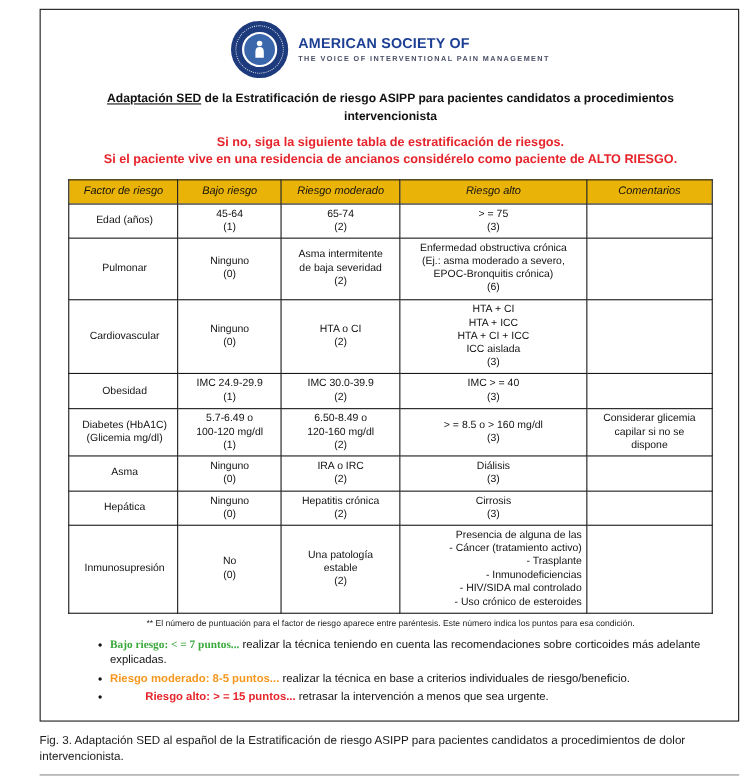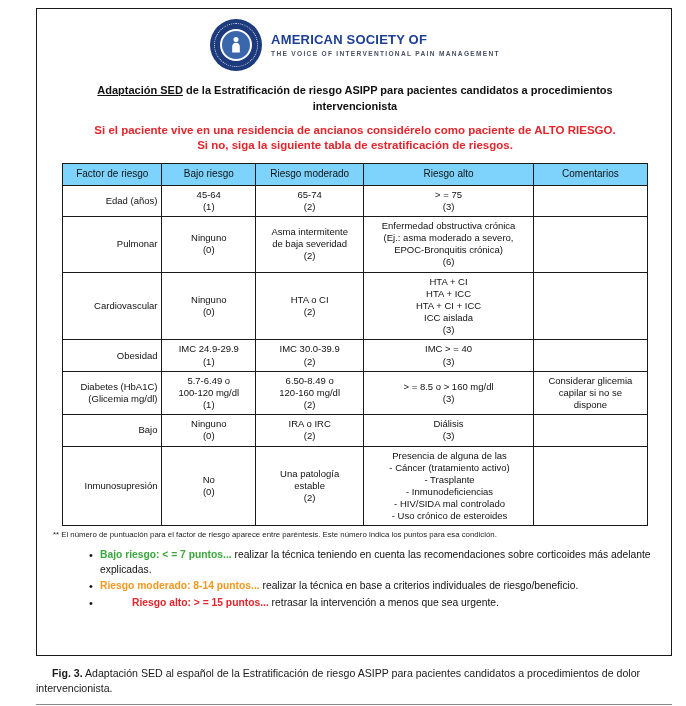--- a/index.html
+++ b/index.html
@@ -49,35 +49,35 @@
   table.risk {
     border-collapse: collapse; width: 97%; margin: 9px auto 0;
     table-layout: fixed;
   }
   table.risk th, table.risk td {
     border: 1px solid #1a1a1a;
     font-size: 9.5px; line-height: 1.28;
     padding: 3px 4px; vertical-align: middle;
   }
   table.risk th {
-    background: #7dd3fc; font-weight: normal;
+    background: #eab308; font-style: italic; font-weight: normal;
     font-size: 10px; text-align: center; padding: 4px 2px;
   }
   table.risk td { text-align: center; white-space: pre-line; }
-  table.risk td.factor { text-align: right; padding-left: 6px; white-space: pre-line; }
-  table.risk td.left { text-align: center; padding-left: 6px; }
-  
-  .footnote { font-size: 7.8px; text-align: left; margin-top: 4px; color: #222; }
+  table.risk td.factor { text-align: center; padding-left: 6px; white-space: pre-line; }
+  table.risk td.left { text-align: right; padding-left: 6px; }
+  
+  .footnote { font-size: 7.8px; text-align: center; margin-top: 4px; color: #222; }
   .bullets { margin: 9px 6px 0 36px; }
   .bullet { position: relative; padding-left: 11px; font-size: 10.3px; line-height: 1.4; margin-top: 2px; }
   .bullet::before { content: "\2022"; position: absolute; left: 0; top: 0; color: #111; font-size: 11px; }
   .bullet .lead { font-weight: bold; }
   
   .caption { margin: 10px 12px 0 36px; font-size: 10.6px; line-height: 1.45; color: #1a1a1a; }
-  .caption .bold { font-weight: bold; margin-left: 16px; }
+  .caption .bold { font-weight: normal; }
   .bottom-rule { margin: 7px 0 0 36px; width: 636px; border-top: 1.5px solid #8a8a8a; }
 </style>
 </head>
 <body>
 
 <div class="page">
 
   <div class="frame">
 
     <div class="logo-row">
@@ -93,22 +93,22 @@
         <div class="logo-name" style="color: rgb(28, 63, 148);">AMERICAN SOCIETY OF</div>
         <div class="logo-tagline">THE VOICE OF INTERVENTIONAL PAIN MANAGEMENT</div>
       </div>
     </div>
 
     <div class="title">
       <span class="u">Adaptación SED</span><span> de la Estratificación de riesgo ASIPP para pacientes candidatos a procedimientos intervencionista</span>
     </div>
 
     <div class="warning" style="color: rgb(229, 36, 43);">
+      <div>Si no, siga la siguiente tabla de estratificación de riesgos.</div>
       <div>Si el paciente vive en una residencia de ancianos considérelo como paciente de ALTO RIESGO.</div>
-      <div>Si no, siga la siguiente tabla de estratificación de riesgos.</div>
     </div>
 
     <table class="risk">
       <colgroup>
         <col style="width:17%">
           <col style="width:16%">
           <col style="width:18.5%">
           <col style="width:29%">
           <col style="width:19.5%">
       </colgroup>
@@ -177,26 +177,36 @@
           <td>6.50-8.49 o
 120-160 mg/dl
 (2)</td>
           <td>&gt; = 8.5 o &gt; 160 mg/dl
 (3)</td>
           <td>Considerar glicemia
 capilar si no se
 dispone</td>
         </tr>
         <tr>
-          <td class="factor">Bajo</td>
+          <td class="factor">Asma</td>
           <td>Ninguno
 (0)</td>
           <td>IRA o IRC
 (2)</td>
           <td>Diálisis
+(3)</td>
+          <td></td>
+        </tr>
+        <tr>
+          <td class="factor">Hepática</td>
+          <td>Ninguno
+(0)</td>
+          <td>Hepatitis crónica
+(2)</td>
+          <td>Cirrosis
 (3)</td>
           <td></td>
         </tr>
         <tr>
           <td class="factor">Inmunosupresión</td>
           <td>No
 (0)</td>
           <td>Una patología
 estable
 (2)</td>
@@ -208,24 +218,24 @@
 - Uso crónico de esteroides</td>
           <td></td>
         </tr>
       </tbody>
     </table>
 
     <div class="footnote">** El número de puntuación para el factor de riesgo aparece entre paréntesis. Este número indica los puntos para esa condición.</div>
 
     <div class="bullets">
       <div class="bullet">
-        <span class="lead" style="color: rgb(58, 169, 60);">Bajo riesgo: &lt; = 7 puntos...</span><span> realizar la técnica teniendo en cuenta las recomendaciones sobre corticoides más adelante explicadas.</span>
+        <span class="lead" style="color: rgb(58, 169, 60); font-family: Liberation Serif, serif;">Bajo riesgo: &lt; = 7 puntos...</span><span> realizar la técnica teniendo en cuenta las recomendaciones sobre corticoides más adelante explicadas.</span>
       </div>
       <div class="bullet">
-        <span class="lead" style="color: rgb(246, 151, 29);">Riesgo moderado: 8-14 puntos...</span><span> realizar la técnica en base a criterios individuales de riesgo/beneficio.</span>
+        <span class="lead" style="color: rgb(246, 151, 29);">Riesgo moderado: 8-5 puntos...</span><span> realizar la técnica en base a criterios individuales de riesgo/beneficio.</span>
       </div>
       <div class="bullet">
         <span class="lead" style="color: rgb(229, 36, 43); padding-left: 32px;">Riesgo alto: &gt; = 15 puntos...</span><span> retrasar la intervención a menos que sea urgente.</span>
       </div>
     </div>
 
   </div>
 
   <div class="caption">
     <span class="bold">Fig. 3.</span><span> Adaptación SED al español de la Estratificación de riesgo ASIPP para pacientes candidatos a procedimientos de dolor intervencionista.</span>

